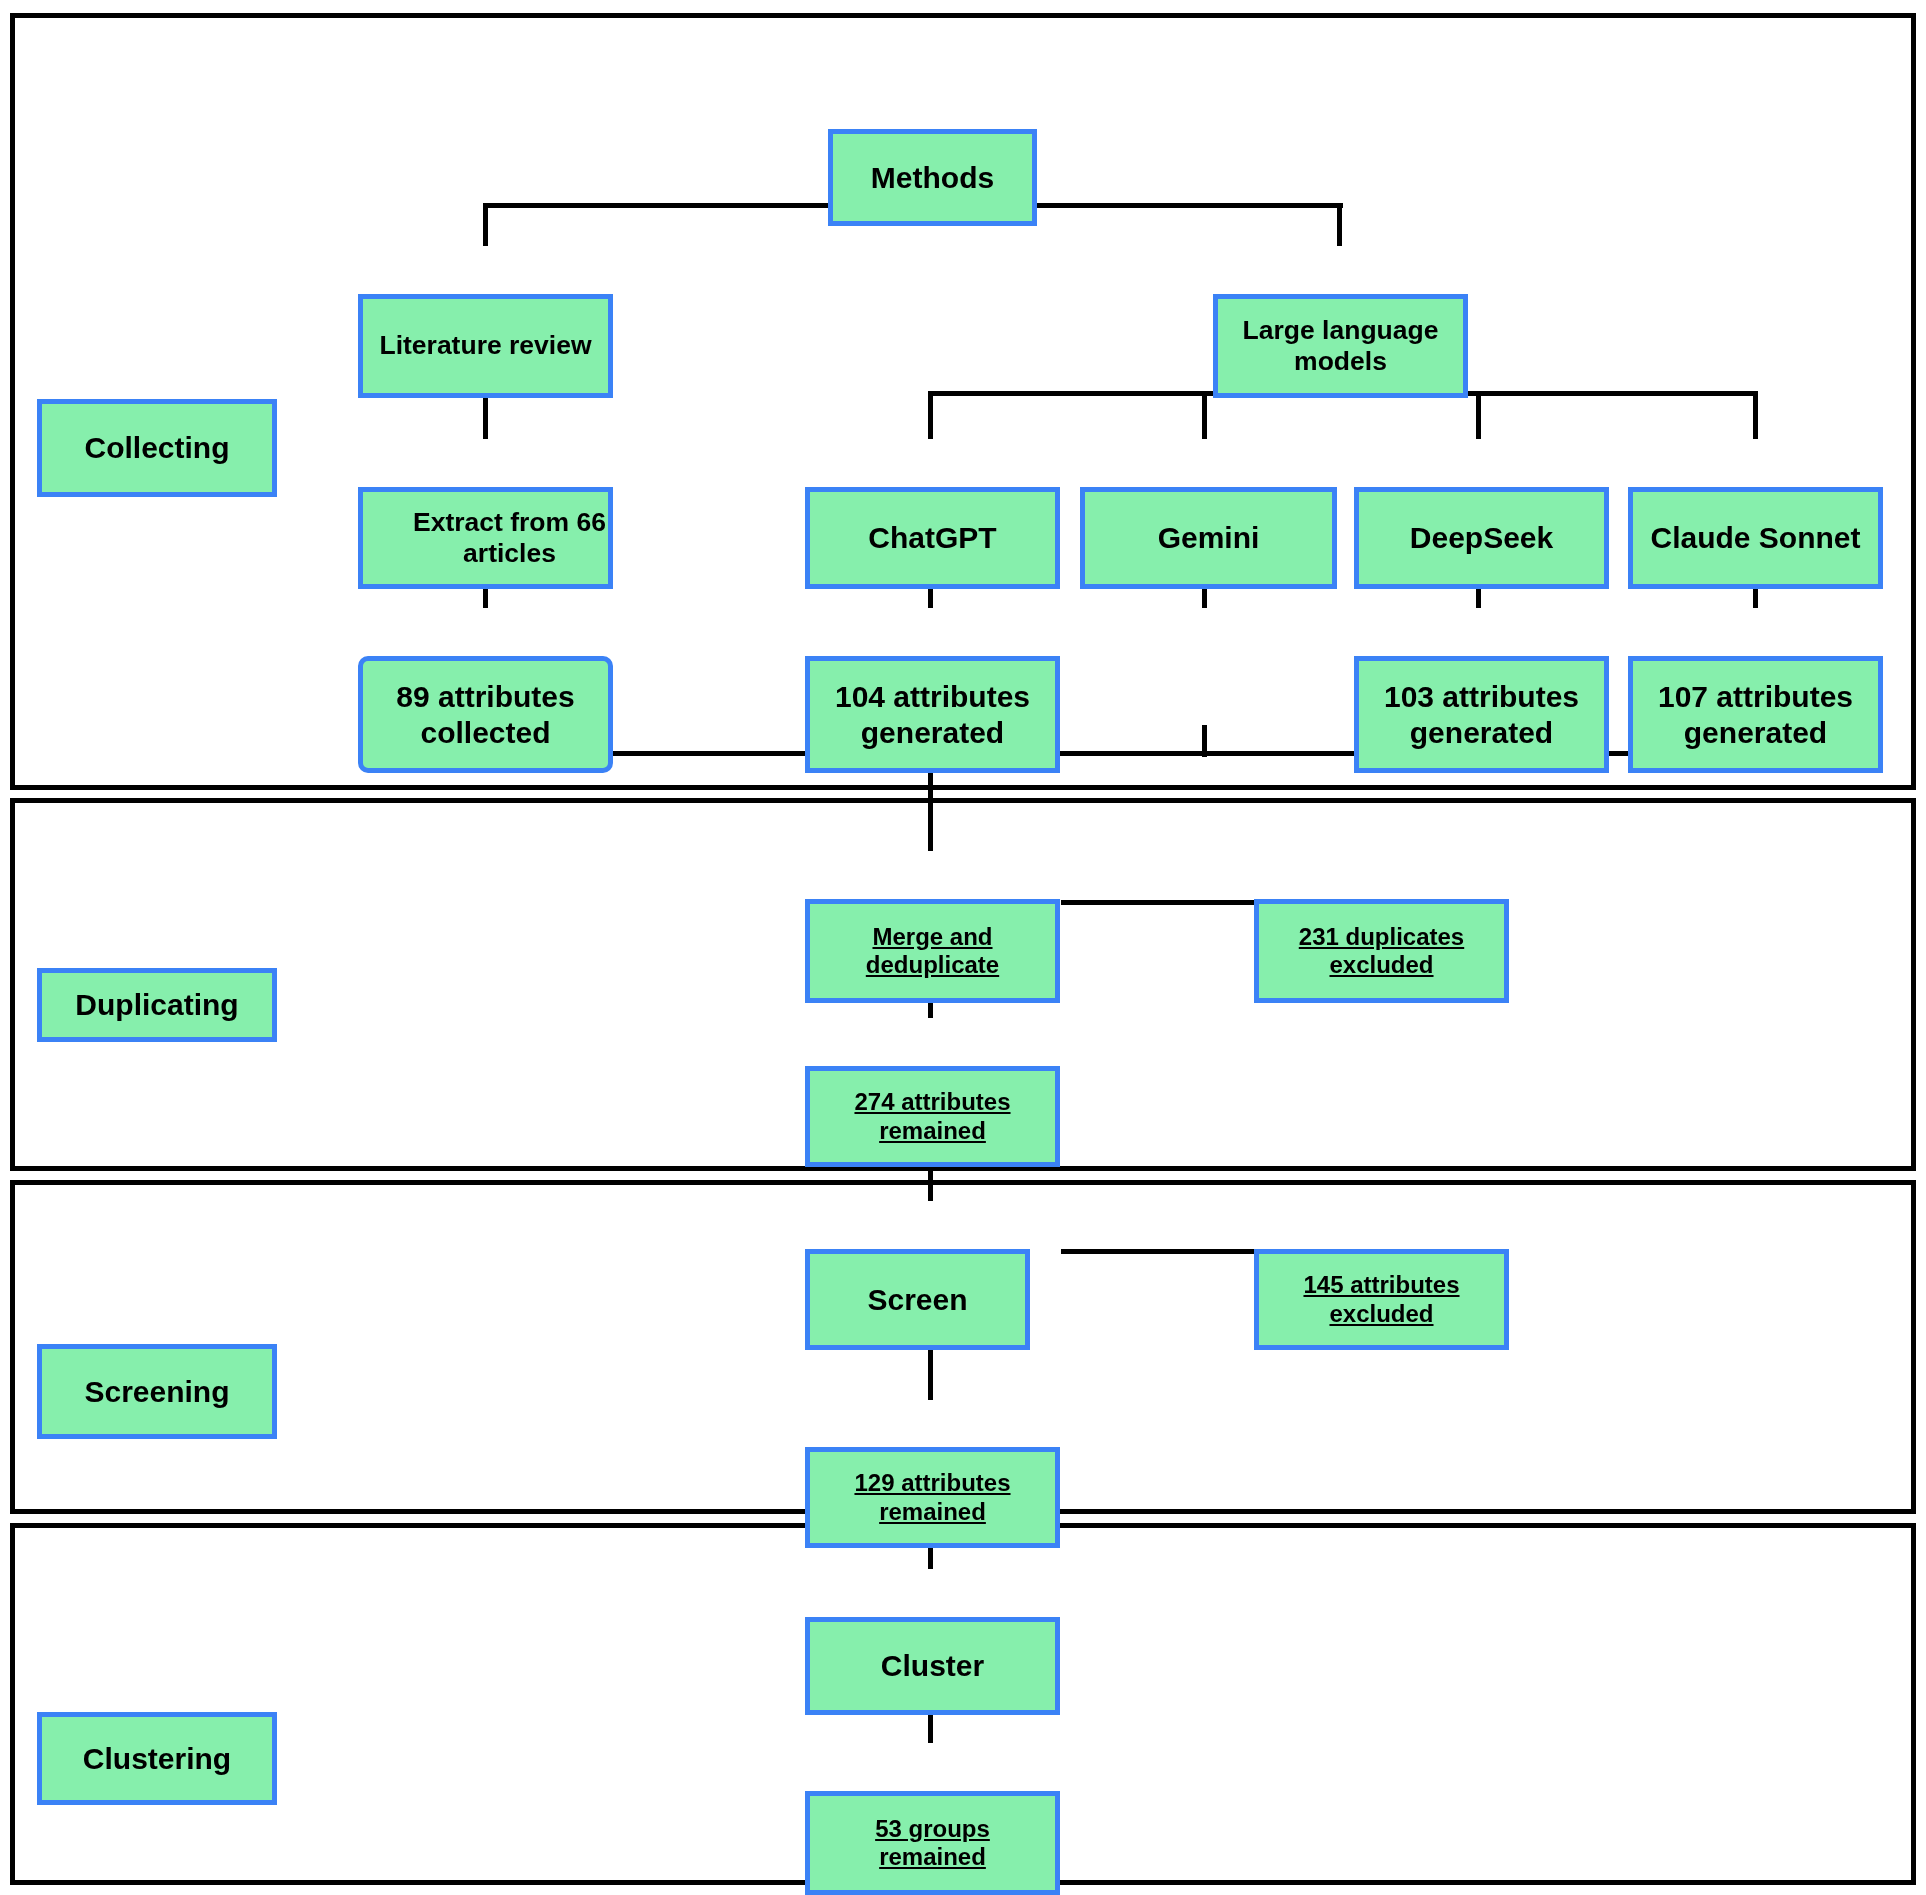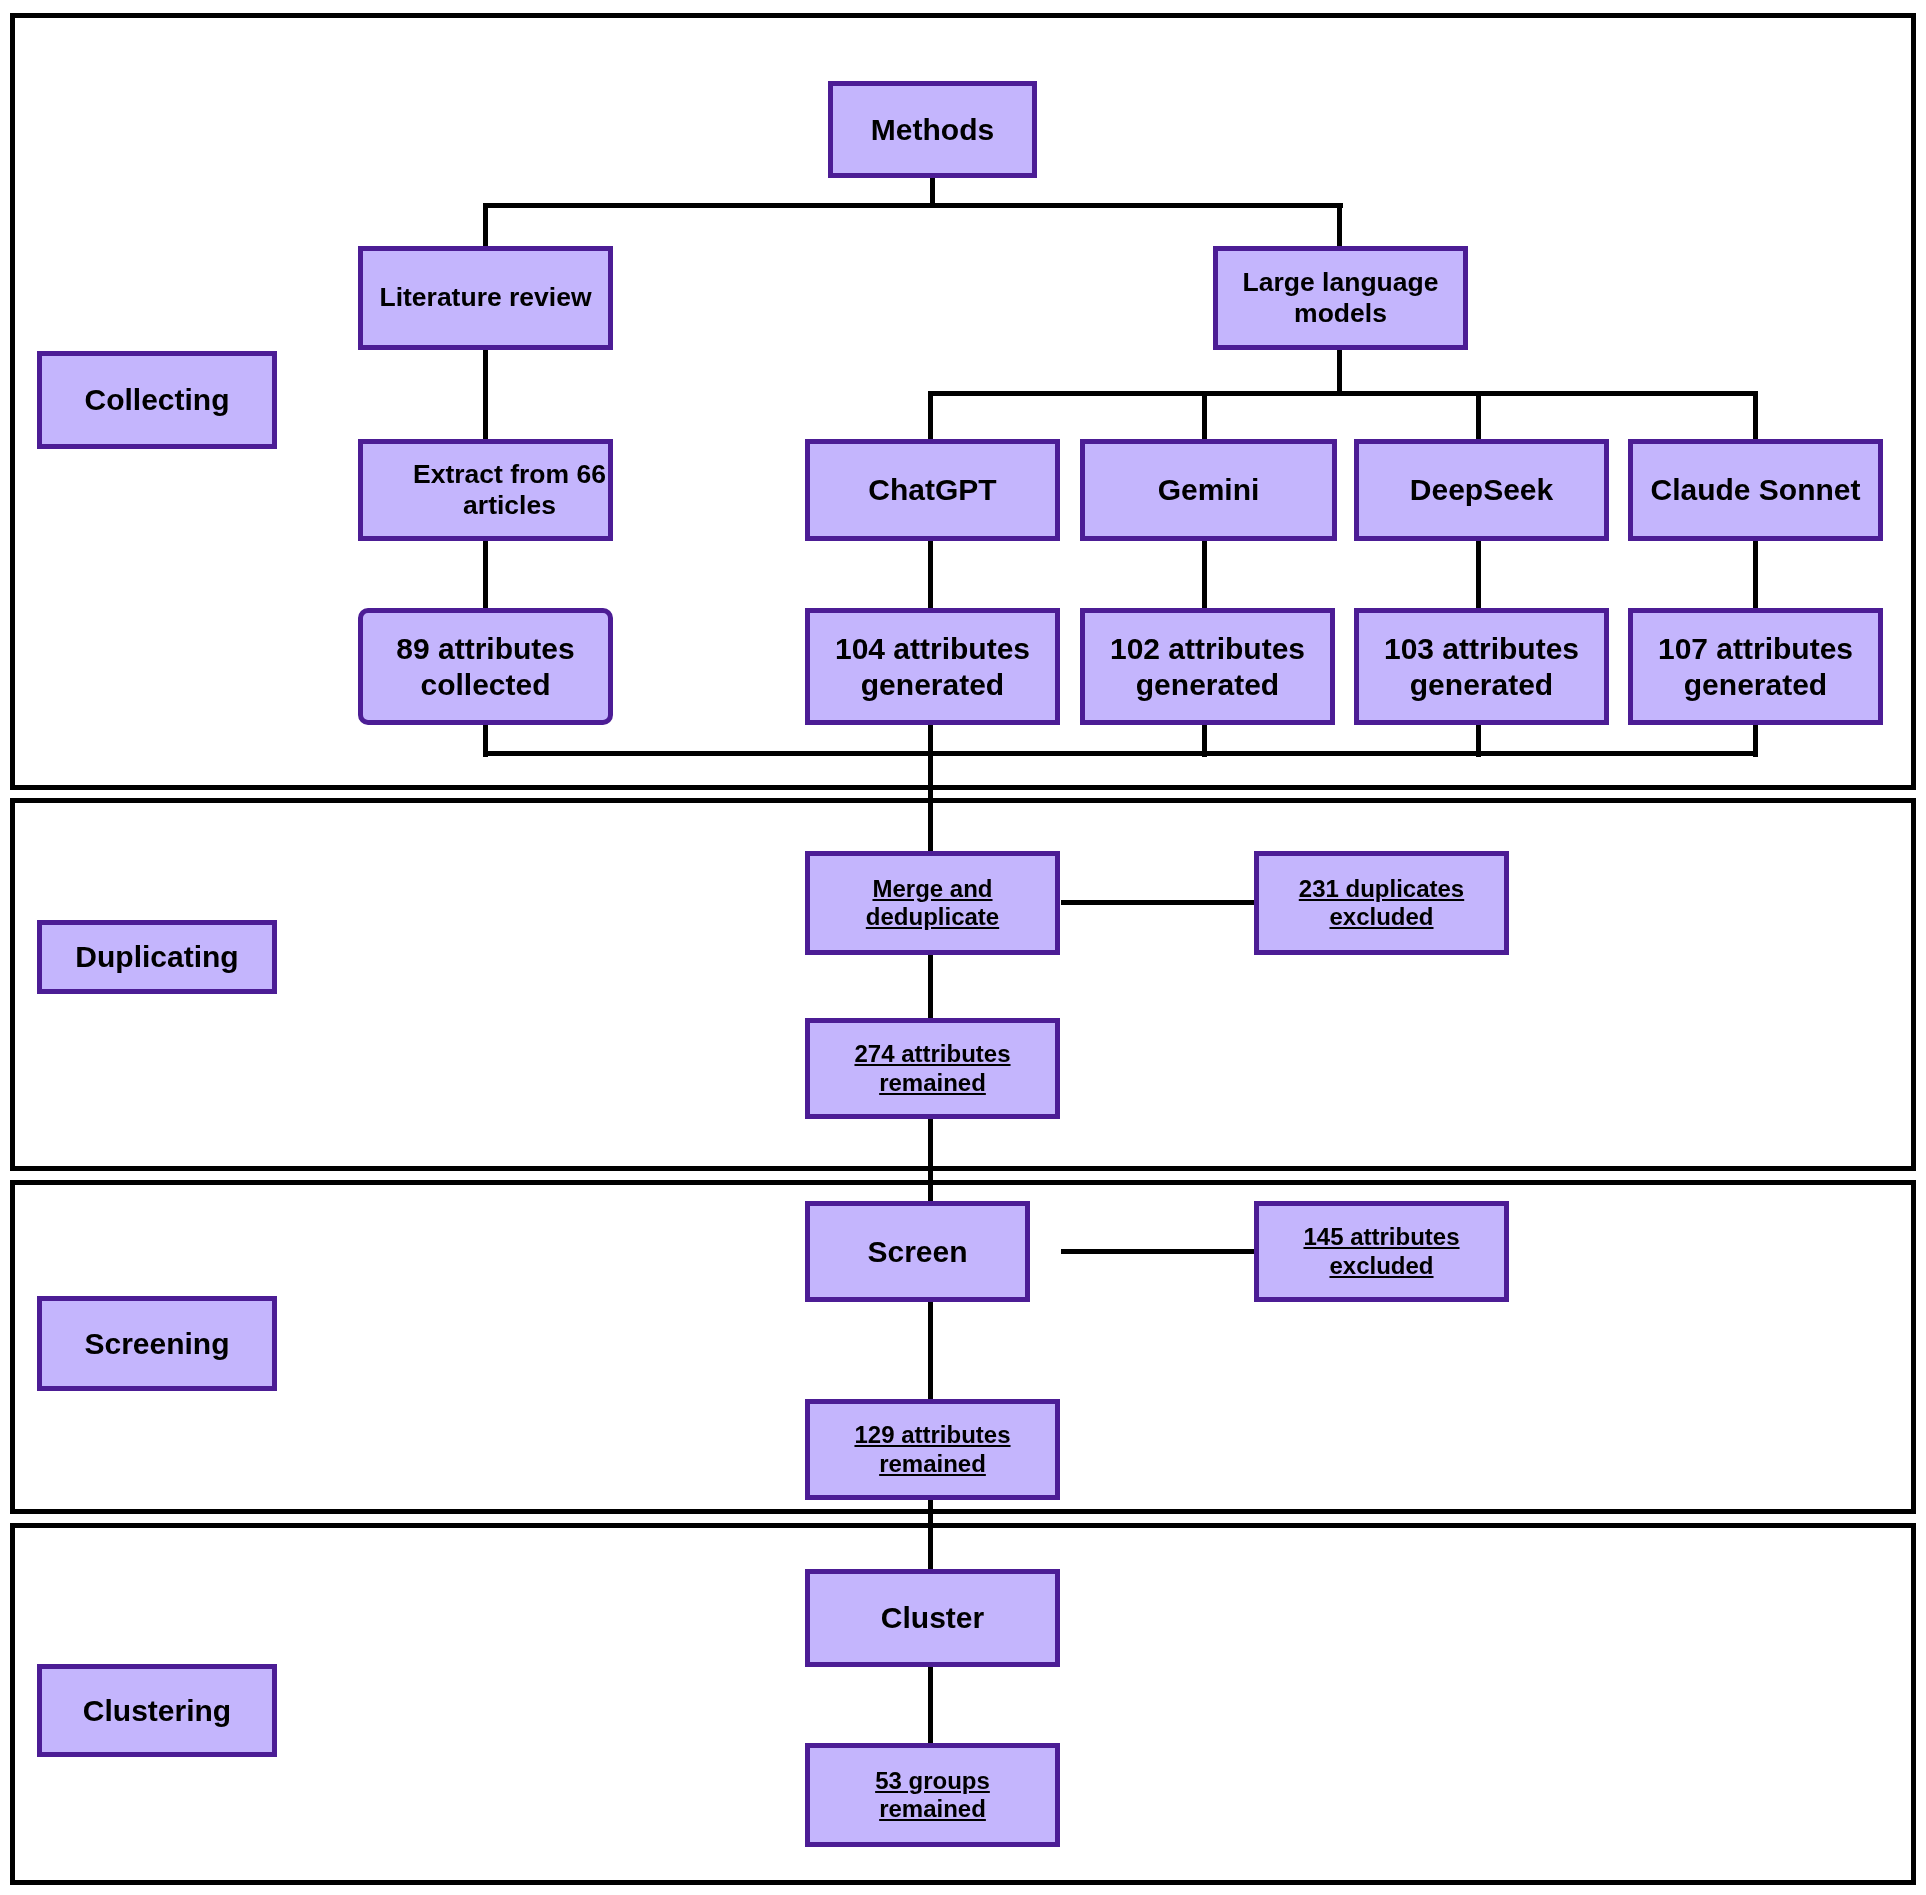--- a/index.html
+++ b/index.html
@@ -24,30 +24,31 @@
   .section {
     position: absolute;
     left: 10px;
     width: 1906px;
     border: 5px solid #000000;
     box-sizing: border-box;
   }
   
   .node {
     position: absolute;
-    border: 5px solid #4c1d95;
+    border: 5px solid #3b82f6;
     box-sizing: border-box;
-    background: #c4b5fd;
+    background: #86efac;
     display: flex;
     align-items: center;
     justify-content: center;
     text-align: center;
     font-weight: bold;
     line-height: 1.18;
     z-index: 3;
+    margin-top: 48px;
   }
   .f-lg { font-size: 30px; }
   .f-md { font-size: 26.5px; }
   .f-sm { font-size: 24px; text-decoration: underline; }
   .pad    { padding: 0 12.6px; }
   .narrow { padding: 0 30px; }
   
   .vline, .hline {
     position: absolute;
     background: #000000;
@@ -110,21 +111,20 @@
   <div class="node f-lg" style="left:828px; top:81px; width:209px; height:97px;">Methods</div>
   <div class="node f-md" style="left:358px;  top:246px; width:255px; height:104px;">Literature review</div>
   <div class="node f-md" style="left:1213px; top:246px; width:255px; height:104px;">Large language models</div>
   <div class="node f-md" style="left:358px;  top:439px; width:255px; height:102px;padding-left:48px;">Extract from 66 articles</div>
   <div class="node f-lg" style="left:805px; top:439px; width:255px; height:102px;">ChatGPT</div>
   <div class="node f-lg" style="left:1080px; top:439px; width:257px; height:102px;">Gemini</div>
   <div class="node f-lg" style="left:1354px; top:439px; width:255px; height:102px;">DeepSeek</div>
   <div class="node f-lg" style="left:1628px; top:439px; width:255px; height:102px;">Claude Sonnet</div>
   <div class="node f-lg" style="left:358px;  top:608px; width:255px; height:117px;border-radius:10px;">89 attributes collected</div>
   <div class="node f-lg" style="left:805px; top:608px; width:255px; height:117px;">104 attributes generated</div>
-  <div class="node f-lg" style="left:1080px; top:608px; width:255px; height:117px;">102 attributes generated</div>
   <div class="node f-lg" style="left:1354px; top:608px; width:255px; height:117px;">103 attributes generated</div>
   <div class="node f-lg" style="left:1628px; top:608px; width:255px; height:117px;">107 attributes generated</div>
 
   <div class="node f-sm pad" style="left:805px; top:851px; width:255px; height:104px;">Merge and deduplicate</div>
   <div class="node f-sm pad" style="left:1254px; top:851px; width:255px; height:104px;">231 duplicates excluded</div>
   <div class="node f-sm pad" style="left:805px; top:1018px; width:255px; height:101px;">274 attributes remained</div>
 
   <div class="node f-lg" style="left:805px; top:1201px; width:225px; height:101px;">Screen</div>
   <div class="node f-sm pad" style="left:1254px; top:1201px; width:255px; height:101px;">145 attributes excluded</div>
   <div class="node f-sm pad" style="left:805px; top:1399px; width:255px; height:101px;">129 attributes remained</div>

